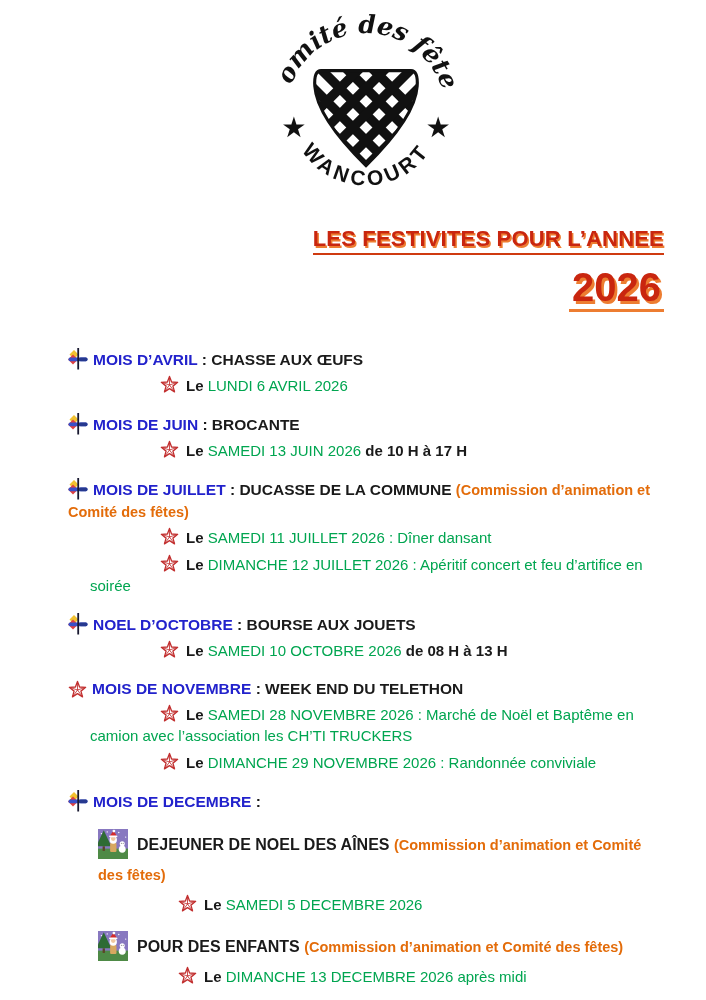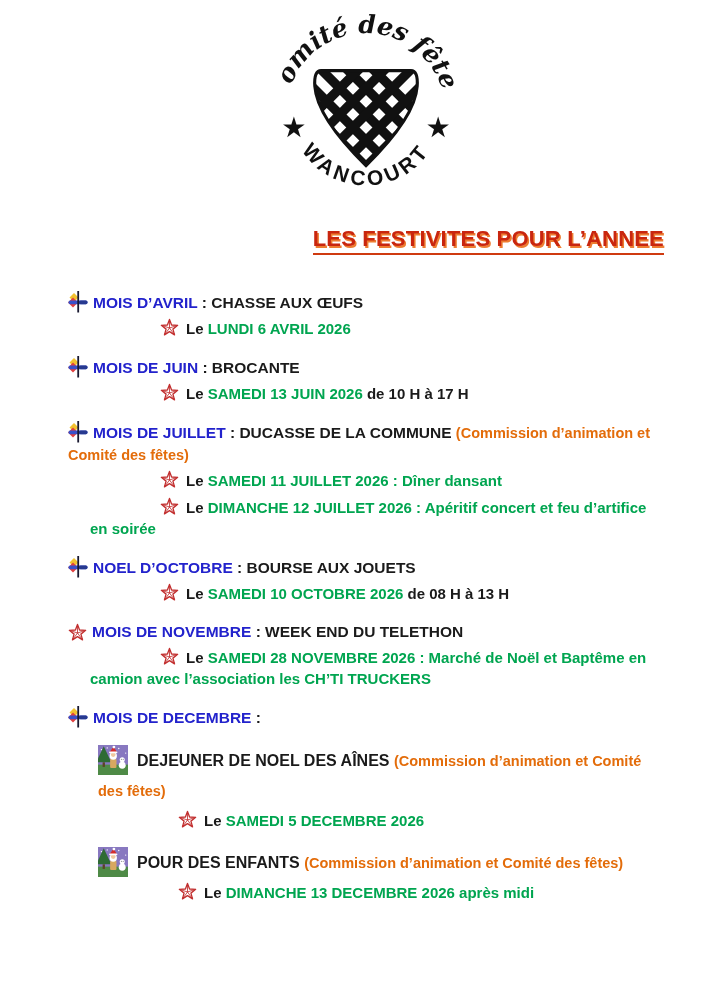--- a/index.html
+++ b/index.html
@@ -36,21 +36,21 @@
   .sep{color:#1a1a1a;}
   .event{color:#1a1a1a;}
   .commission{color:var(--commission-orange);font-size:14.5px;font-weight:bold;}
   .date-line{
     margin:4px 0 6px 22px;text-indent:70px;
     font-size:15px;line-height:21px;
   }
   .date-line.sub{margin-left:40px;}
   .dstar svg{vertical-align:-3px;margin-right:7px;}
   .dprefix,.dsuffix{color:#1a1a1a;font-weight:bold;}
-  .dgreen{color:var(--date-green);font-weight:bold;}
+  .dgreen{color:var(--date-green);font-weight:normal;}
   .sub-header{
     margin:16px 0 2px 30px;font-size:16px;font-weight:bold;line-height:30px;
   }
   .clipart svg{vertical-align:-9px;margin-right:9px;}
 </style>
 </head>
 <body>
 
 <div class="page">
 
@@ -84,20 +84,23 @@
       <text font-family="'Liberation Sans',sans-serif" font-size="20" font-weight="bold" letter-spacing="3.5" fill="#111">
         <textPath href="#arcBot" startOffset="50%" text-anchor="middle">WANCOURT</textPath>
       </text>
     </svg>
   </div>
 
   <div class="title-block">
     <div>
       <span class="title-line">LES FESTIVITES POUR L’ANNEE</span>
     </div>
+    <div>
+      <span class="year">2026</span>
+    </div>
   </div>
 
   <div id="sections">
       <div class="section">
         <div class="sec-header"><span class="bullet"><svg width="20" height="22" viewBox="0 0 20 22">
               <polygon points="6,2 10.5,6.5 6,11 1.5,6.5" fill="#F2C230"></polygon>
               <polygon points="5,6.5 10,11.5 5,16.5 0,11.5" fill="#E04040"></polygon>
               <rect x="0.5" y="9.6" width="19" height="3.6" rx="1.6" fill="#3A50C8"></rect>
               <rect x="11" y="9.6" width="8.5" height="3.6" rx="1.6" fill="#26398F"></rect>
               <rect x="9.3" y="0" width="1.8" height="21.5" fill="#181830"></rect>
@@ -152,20 +155,24 @@
       </div>
       <div class="section">
         <div class="sec-header"><span class="bullet"><svg width="19" height="19" viewBox="0 0 20 20">
               <path d="M10,1.5 L12.2,7.4 L18.6,7.7 L13.6,11.7 L15.3,17.8 L10,14.3 L4.7,17.8 L6.4,11.7 L1.4,7.7 L7.8,7.4 Z" fill="#fff" stroke="#c23030" stroke-width="1.4" stroke-linejoin="round"></path>
               <path d="M10,1.5 L10,10.5 M18.6,7.7 L10,10.5 M15.3,17.8 L10,10.5 M4.7,17.8 L10,10.5 M1.4,7.7 L10,10.5" stroke="#c23030" stroke-width="0.9" fill="none"></path>
             </svg></span><span class="month">MOIS DE NOVEMBRE </span><span class="sep">: </span><span class="event">WEEK END DU TELETHON</span></div>
         <div class="date-line"><span class="dstar"><svg width="19" height="19" viewBox="0 0 20 20">
               <path d="M10,1.5 L12.2,7.4 L18.6,7.7 L13.6,11.7 L15.3,17.8 L10,14.3 L4.7,17.8 L6.4,11.7 L1.4,7.7 L7.8,7.4 Z" fill="#fff" stroke="#c23030" stroke-width="1.4" stroke-linejoin="round"></path>
               <path d="M10,1.5 L10,10.5 M18.6,7.7 L10,10.5 M15.3,17.8 L10,10.5 M4.7,17.8 L10,10.5 M1.4,7.7 L10,10.5" stroke="#c23030" stroke-width="0.9" fill="none"></path>
             </svg></span><span class="dprefix">Le </span><span class="dgreen">SAMEDI 28 NOVEMBRE 2026 : Marché de Noël et Baptême en camion avec l’association les CH’TI TRUCKERS</span></div>
+        <div class="date-line"><span class="dstar"><svg width="19" height="19" viewBox="0 0 20 20">
+              <path d="M10,1.5 L12.2,7.4 L18.6,7.7 L13.6,11.7 L15.3,17.8 L10,14.3 L4.7,17.8 L6.4,11.7 L1.4,7.7 L7.8,7.4 Z" fill="#fff" stroke="#c23030" stroke-width="1.4" stroke-linejoin="round"></path>
+              <path d="M10,1.5 L10,10.5 M18.6,7.7 L10,10.5 M15.3,17.8 L10,10.5 M4.7,17.8 L10,10.5 M1.4,7.7 L10,10.5" stroke="#c23030" stroke-width="0.9" fill="none"></path>
+            </svg></span><span class="dprefix">Le </span><span class="dgreen">DIMANCHE 29 NOVEMBRE 2026 : Randonnée conviviale</span></div>
       </div>
       <div class="section">
         <div class="sec-header"><span class="bullet"><svg width="20" height="22" viewBox="0 0 20 22">
               <polygon points="6,2 10.5,6.5 6,11 1.5,6.5" fill="#F2C230"></polygon>
               <polygon points="5,6.5 10,11.5 5,16.5 0,11.5" fill="#E04040"></polygon>
               <rect x="0.5" y="9.6" width="19" height="3.6" rx="1.6" fill="#3A50C8"></rect>
               <rect x="11" y="9.6" width="8.5" height="3.6" rx="1.6" fill="#26398F"></rect>
               <rect x="9.3" y="0" width="1.8" height="21.5" fill="#181830"></rect>
             </svg></span><span class="month">MOIS DE DECEMBRE</span><span class="sep"> :</span></div>
         <div class="sub-header"><span class="clipart"><svg width="30" height="30" viewBox="0 0 26 26">

